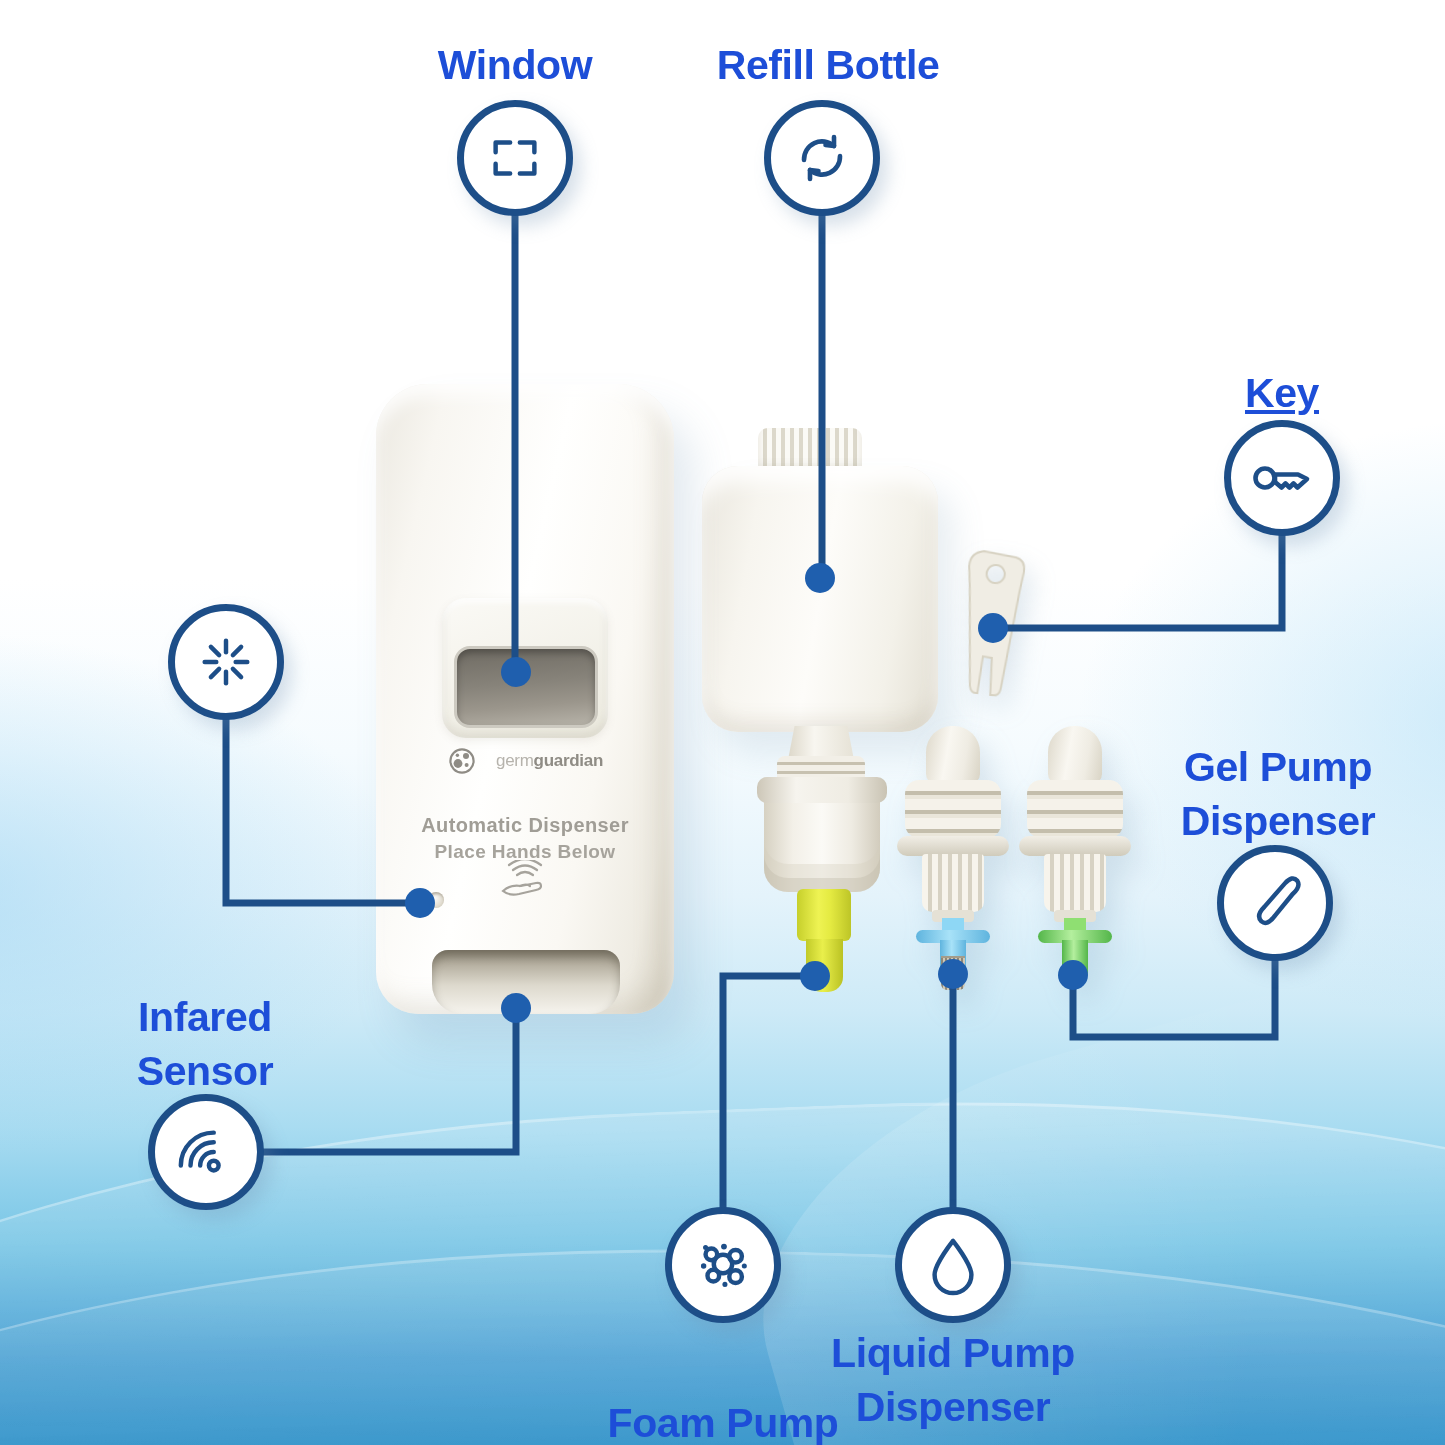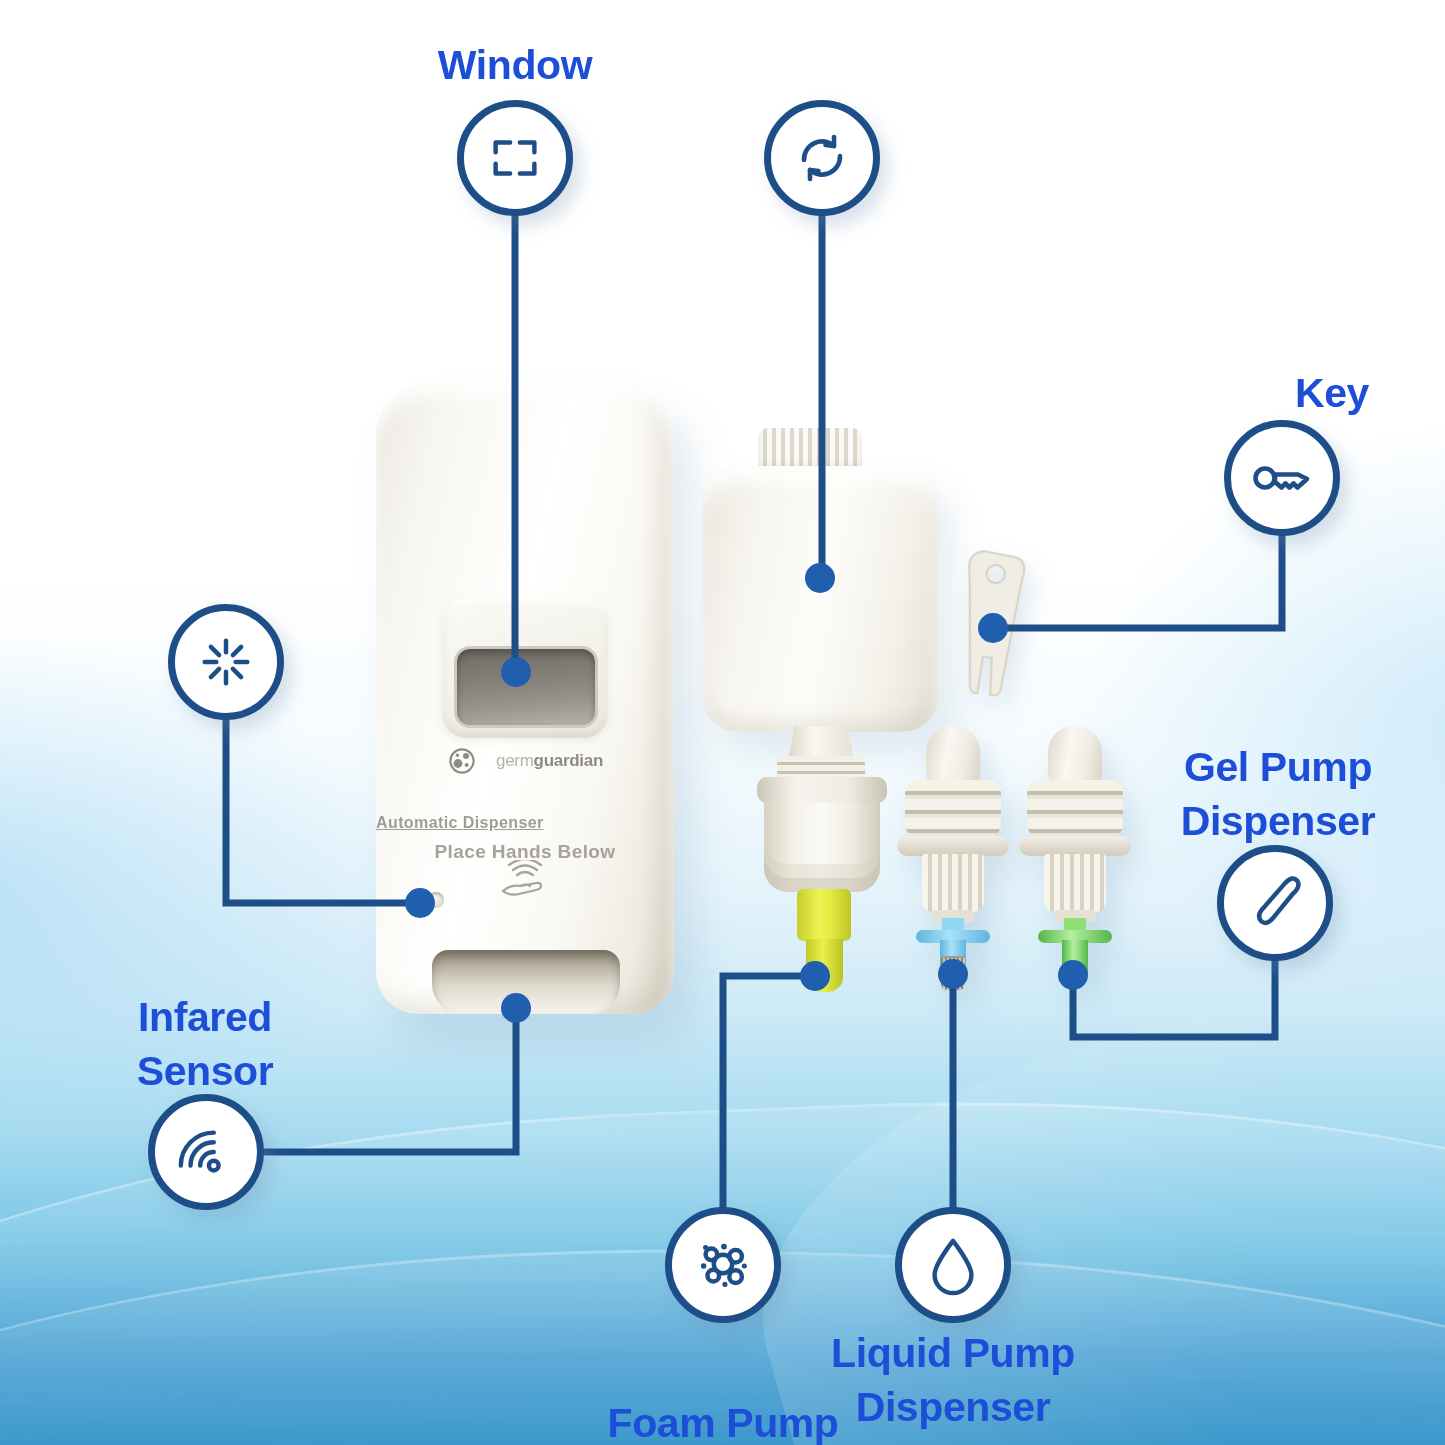--- a/index.html
+++ b/index.html
@@ -46,22 +46,22 @@
     box-shadow: inset 0 -6px 10px rgba(120,110,90,.14), inset 0 4px 6px rgba(255,255,255,.9),
                 0 3px 8px rgba(120,110,90,.10); }
   .disp-window { position:absolute; left:12px; top:48px; width:138px; height:76px;
     border-radius:16px; border:3px solid #cdcac1;
     background:linear-gradient(175deg,#6f6b63 0%,#87837a 45%,#9b968c 72%,#b7b3a9 100%);
     box-shadow: inset 0 4px 7px rgba(0,0,0,.28); }
   .disp-brand { position:absolute; left:0; right:0; top:362px; display:flex;
     justify-content:center; align-items:center; gap:19px; }
   .disp-brand .b1 { color:#b6b3ac; font-size:17px; letter-spacing:-.3px; }
   .disp-brand .b2 { color:#8f8c85; font-size:17px; font-weight:bold; letter-spacing:-.3px; }
-  .disp-title { position:absolute; left:0; right:0; top:430px; text-align:left;
-    color:#a09d96; font-size:16px; font-weight:bold; letter-spacing:.4px;text-decoration:underline; }
+  .disp-title { position:absolute; left:0; right:0; top:430px; text-align:center;
+    color:#a09d96; font-size:20px; font-weight:bold; letter-spacing:.4px; }
   .disp-sub { position:absolute; left:0; right:0; top:457px; text-align:center;
     color:#a6a39c; font-size:19px; font-weight:bold; letter-spacing:.4px; }
   .hand-icon { position:absolute; left:50%; top:476px; transform:translateX(-50%); }
   .disp-hole { position:absolute; left:52px; top:508px; width:16px; height:16px; border-radius:50%;
     background:radial-gradient(circle at 35% 35%, #ffffff, #ded9cc 70%, #cfc9ba);
     box-shadow: inset 1px 2px 3px rgba(120,110,90,.5); }
   .disp-slot { position:absolute; left:56px; top:566px; width:188px; height:64px;
     border-radius:16px 16px 30px 30px;
     background:linear-gradient(180deg,#8f897a 0%,#b5afa0 22%,#ddd9cd 55%,#f6f4ee 100%);
     box-shadow: inset 0 6px 10px rgba(60,55,40,.35); }
@@ -131,21 +131,21 @@
   .co-label { position:absolute; transform:translateX(-50%); text-align:center;
     color:#1d4ed8; font-size:41px; font-weight:bold; letter-spacing:-.4px; line-height:54px; }
   .nowrap { white-space:nowrap; }
   .co-circle { position:absolute; width:116px; height:116px; border-radius:50%;
     background:#ffffff; border:7px solid #1d4e88; box-sizing:border-box;
     display:flex; align-items:center; justify-content:center;
     box-shadow:8px 10px 18px rgba(110,145,175,.28); }
 
   .lbl-window    { left:515px;  top:38px;  }
   .lbl-refill    { left:828px;  top:38px;  }
-  .lbl-key       { left:1332px; top:366px; }
+  .lbl-key       { left:1282px; top:366px;text-decoration:underline; }
   .lbl-indicator { left:224px;  top:494px; width:240px; }
   .lbl-infared   { left:205px;  top:990px; width:200px; }
   .lbl-gel       { left:1278px; top:740px; width:250px; }
   .lbl-foam      { left:723px;  top:1396px; width:272px; }
   .lbl-liquid    { left:953px;  top:1326px; width:300px; }
 
   .cir-window    { left:457px;  top:100px; }
   .cir-refill    { left:764px;  top:100px; }
   .cir-key       { left:1224px; top:420px; }
   .cir-indicator { left:168px;  top:604px; }
@@ -250,20 +250,21 @@
       <circle cx="993" cy="628" r="15"></circle>
       <circle cx="420" cy="903" r="15"></circle>
       <circle cx="516" cy="1008" r="15"></circle>
       <circle cx="815" cy="976" r="15"></circle>
       <circle cx="953" cy="974" r="15"></circle>
       <circle cx="1073" cy="975" r="15"></circle>
     </g>
   </svg>
 
   <div class="co-label lbl-window nowrap">Window</div>
+  <div class="co-label lbl-refill nowrap">Refill Bottle</div>
   <div class="co-label lbl-key nowrap">Key</div>
   <div class="co-label lbl-infared">Infared Sensor</div>
   <div class="co-label lbl-gel">Gel Pump Dispenser</div>
   <div class="co-label lbl-foam">Foam Pump Dispenser</div>
   <div class="co-label lbl-liquid">Liquid Pump Dispenser</div>
 
   <div class="co-circle cir-window">
     <svg width="62" height="62" viewBox="0 0 64 64">
       <g class="ico">
         <path d="M12,26 V16 H27"></path>

